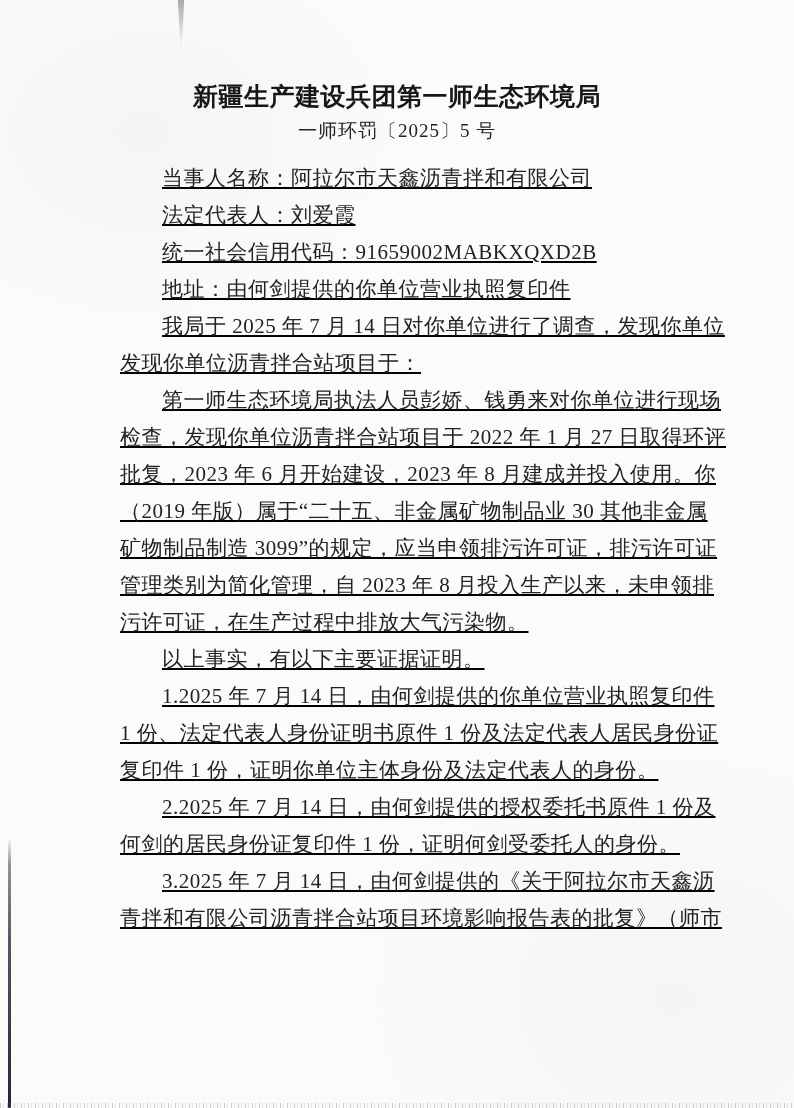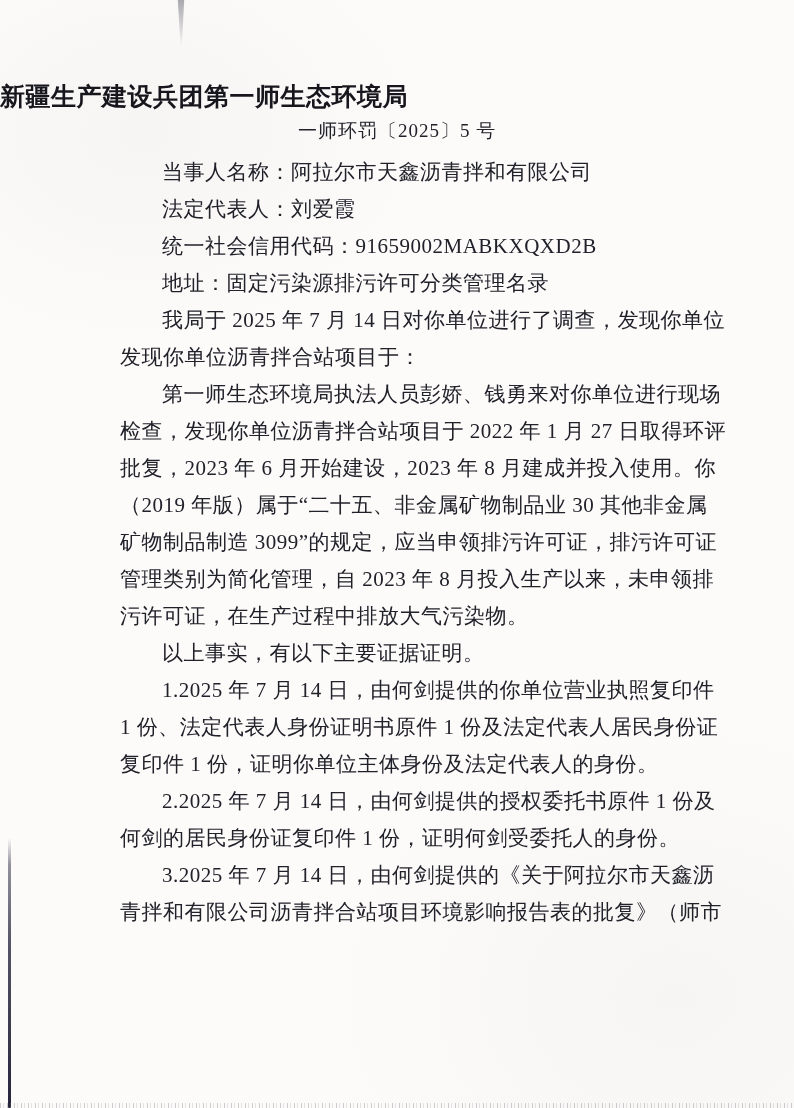--- a/index.html
+++ b/index.html
@@ -20,36 +20,38 @@
     position: relative;
     width: 794px; height: 1108px;
     background: var(--paper);
     background-image:
       radial-gradient(ellipse 400px 300px at 18% 12%, rgba(235,233,230,0.35), rgba(235,233,230,0) 70%),
       radial-gradient(ellipse 500px 400px at 85% 90%, rgba(238,236,233,0.4), rgba(238,236,233,0) 70%);
     overflow: hidden;
   }
   .doc-title {
     margin: 76px 0 0 0;
+    text-align: center;
     font-size: 25px;
     font-weight: bold;
     color: var(--title-ink);
     line-height: 42px;
     letter-spacing: 0.5px;
   }
   .doc-title span { display: block; }
   .doc-number {
     text-align: center;
     font-size: 19px;
     line-height: 26px;
     color: var(--ink);
     letter-spacing: 1px;
   }
   .doc-body {
-    margin: 10px 84px 0 120px;
+    margin: 16px 84px 0 120px;
+    text-decoration: underline;
   }
   .line {
     font-size: 21px;
     line-height: 37px;
     height: 37px;
     color: var(--ink);
     letter-spacing: 0.5px;
     white-space: nowrap;
   }
   .line.indent { padding-left: 42px; }
@@ -99,21 +101,21 @@
   <h1 class="doc-title">
     <span>新疆生产建设兵团第一师生态环境局</span>
   </h1>
 
   <div class="doc-number">一师环罚〔2025〕5 号</div>
 
   <div class="doc-body">
       <div class="line indent">当事人名称：阿拉尔市天鑫沥青拌和有限公司</div>
       <div class="line indent">法定代表人：刘爱霞</div>
       <div class="line indent">统一社会信用代码：91659002MABKXQXD2B</div>
-      <div class="line indent">地址：固定污染源排污许可分类管理名录</div>
+      <div class="line indent">地址：由何剑提供的你单位营业执照复印件</div>
       <div class="line indent">我局于 2025 年 7 月 14 日对你单位进行了调查，发现你单位</div>
       <div class="line">发现你单位沥青拌合站项目于：</div>
       <div class="line indent">第一师生态环境局执法人员彭娇、钱勇来对你单位进行现场</div>
       <div class="line">检查，发现你单位沥青拌合站项目于 2022 年 1 月 27 日取得环评</div>
       <div class="line">批复，2023 年 6 月开始建设，2023 年 8 月建成并投入使用。你</div>
       <div class="line">（2019 年版）属于“二十五、非金属矿物制品业 30 其他非金属</div>
       <div class="line">矿物制品制造 3099”的规定，应当申领排污许可证，排污许可证</div>
       <div class="line">管理类别为简化管理，自 2023 年 8 月投入生产以来，未申领排</div>
       <div class="line">污许可证，在生产过程中排放大气污染物。</div>
       <div class="line indent">以上事实，有以下主要证据证明。</div>

